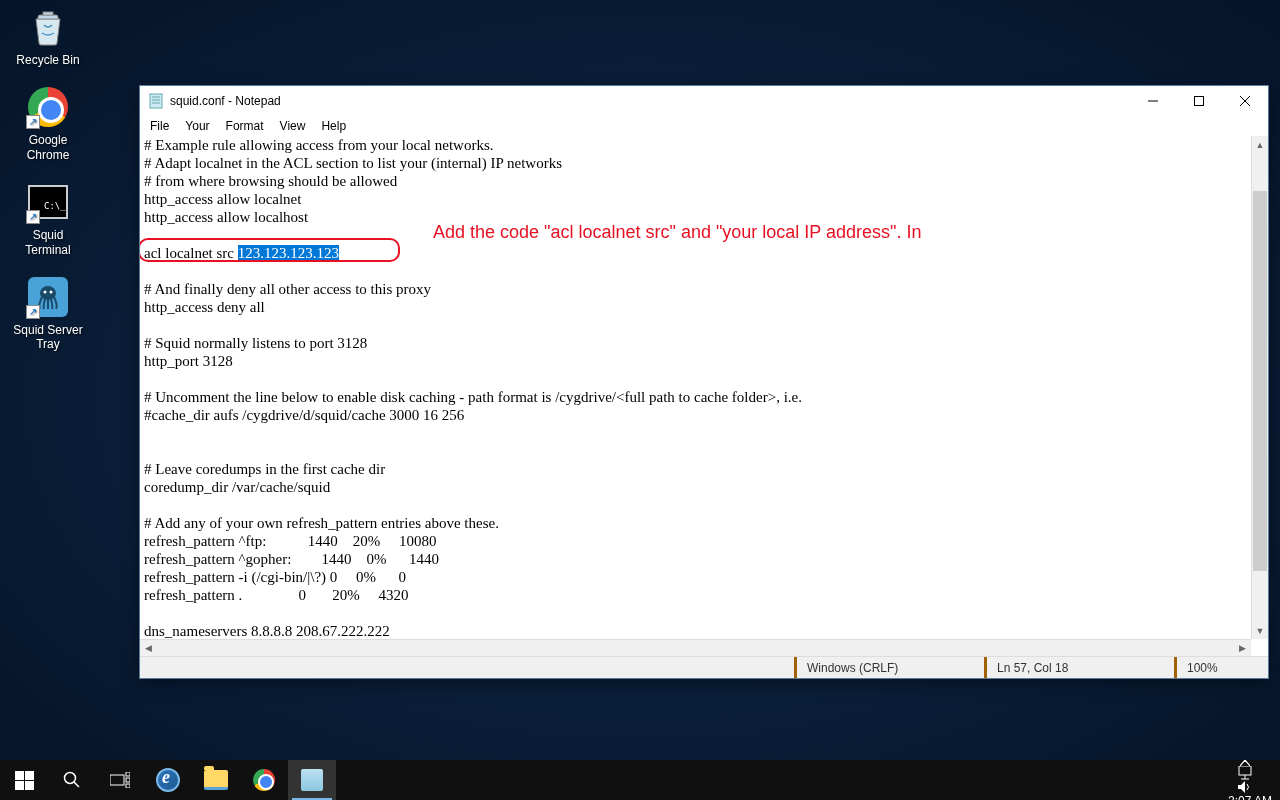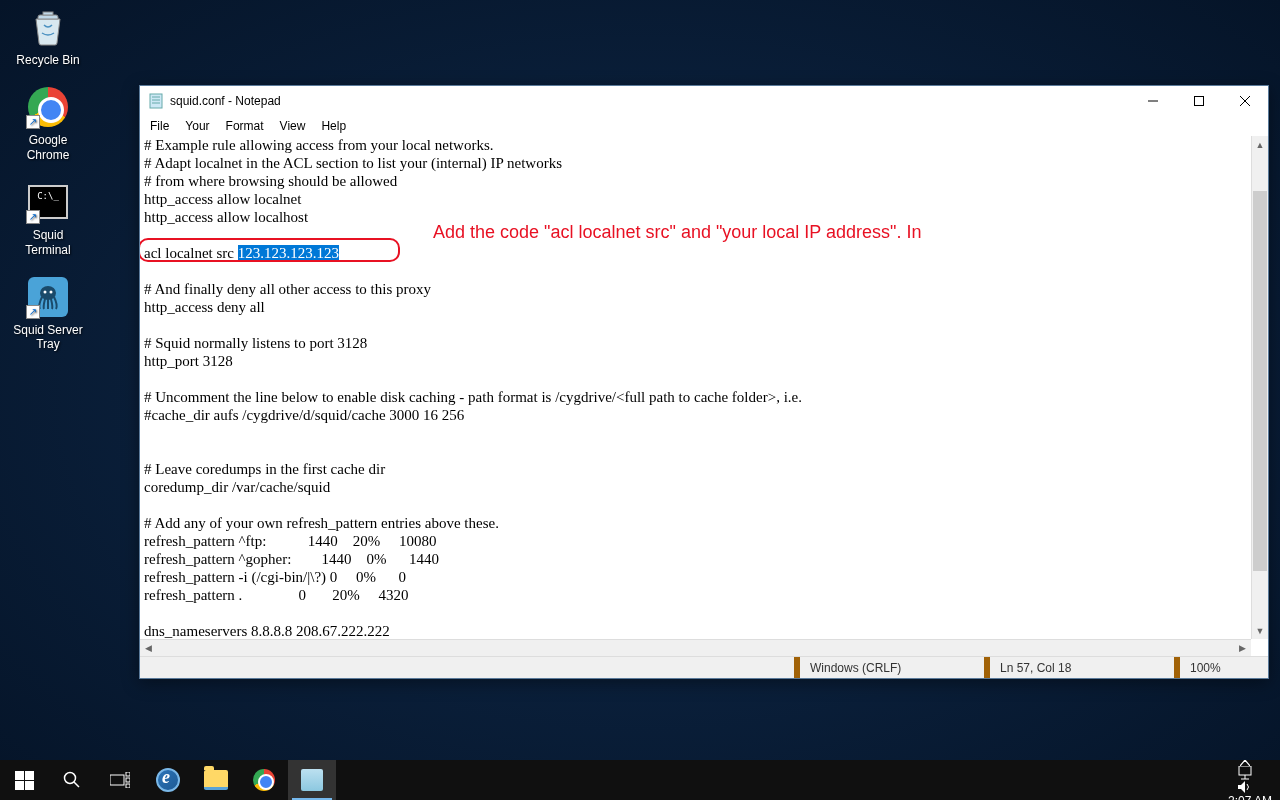--- a/index.html
+++ b/index.html
@@ -14,21 +14,21 @@
     width: 76px; text-align: center; color: #fff; font-size: 12px;
     text-shadow: 1px 1px 2px rgba(0,0,0,0.8); margin-bottom: 18px;
     cursor: pointer; display: flex; flex-direction: column; align-items: center;
   }
   .dicon .ico { width: 44px; height: 44px; margin-bottom: 4px; display:flex; align-items:center; justify-content:center; }
   .dicon .label { line-height: 1.2; }
   .recyclebin svg { width: 40px; height: 40px; }
   .chrome-ico { width:40px; height:40px; border-radius:50%; background: conic-gradient(#ea4335 0 120deg, #fbbc05 120deg 240deg, #34a853 240deg 360deg); position:relative; }
   .chrome-ico::after { content:""; position:absolute; top:10px; left:10px; width:20px; height:20px; border-radius:50%; background:#4285f4; border:3px solid #fff; }
   .shortcut-arrow { position:absolute; bottom:0; left:0; width:14px; height:14px; background:#fff; border:1px solid #888; font-size:10px; line-height:12px; color:#0066cc; }
-  .terminal-ico { width:40px; height:34px; background:#000; border:2px solid #ccc; position:relative; color:#fff; font-family:monospace; font-size:9px; padding:4px; text-align:center; }
+  .terminal-ico { width:40px; height:34px; background:#000; border:2px solid #ccc; position:relative; color:#fff; font-family:monospace; font-size:9px; padding:14px; text-align:right; }
   .squid-ico { width:40px; height:40px; border-radius:6px; background:#4aa3d8; display:flex; align-items:center; justify-content:center; }
   .squid-ico svg { width:32px; height:32px; }
 
   .window {
     position: absolute; left: 95px; top: 85px; width: 1130px; height: 594px;
     background: #fff; border: 1px solid #5a7a9a; box-shadow: 0 4px 16px rgba(0,0,0,0.4);
     display: flex; flex-direction: column; margin-left: 44px;
   }
   .titlebar {
     height: 30px; background: #fff; display: flex; align-items: center;
@@ -56,21 +56,21 @@
   .vscroll .thumb { position:absolute; left:1px; right:1px; top:55px; height:380px; background:#cdcdcd; }
   .vscroll .arrow { position:absolute; left:0; right:0; height:17px; display:flex; align-items:center; justify-content:center; font-size:9px; color:#666; }
   .vscroll .arrow.up { top:0; } .vscroll .arrow.dn { bottom:0; }
   .hscroll { position:absolute; left:0; bottom:0; right:17px; height:17px; background:#f0f0f0; border-top:1px solid #ddd; }
   .hscroll .arrow { position:absolute; top:0; bottom:0; width:17px; display:flex; align-items:center; justify-content:center; font-size:9px; color:#666;}
   .hscroll .arrow.lf { left:0; } .hscroll .arrow.rt { right:0; }
   .statusbar {
     height: 22px; background:#f0f0f0; border-top:1px solid #ddd;
     display:flex; font-size:12px; color:#333; align-items:center;
   }
-  .statusbar .seg { border-left:6px solid #a16207; padding: 0 10px; height:100%; display:flex; align-items:center; }
+  .statusbar .seg { border-left:3px solid #a16207; padding: 0 10px; height:100%; display:flex; align-items:center; }
   .statusbar .spacer { flex:1; }
   .selected-text { background:#0078d7; color:#fff; }
   .highlight-box {
     position:absolute; border:2px solid #e81123; border-radius:10px;
     pointer-events:none;
   }
   .annotation { position:absolute; color:#e81123; font-family:Arial, sans-serif; font-size:18px; pointer-events:none; line-height:1.4; }
 
   .taskbar {
     position:absolute; left:0; right:0; bottom:0; height:40px;

